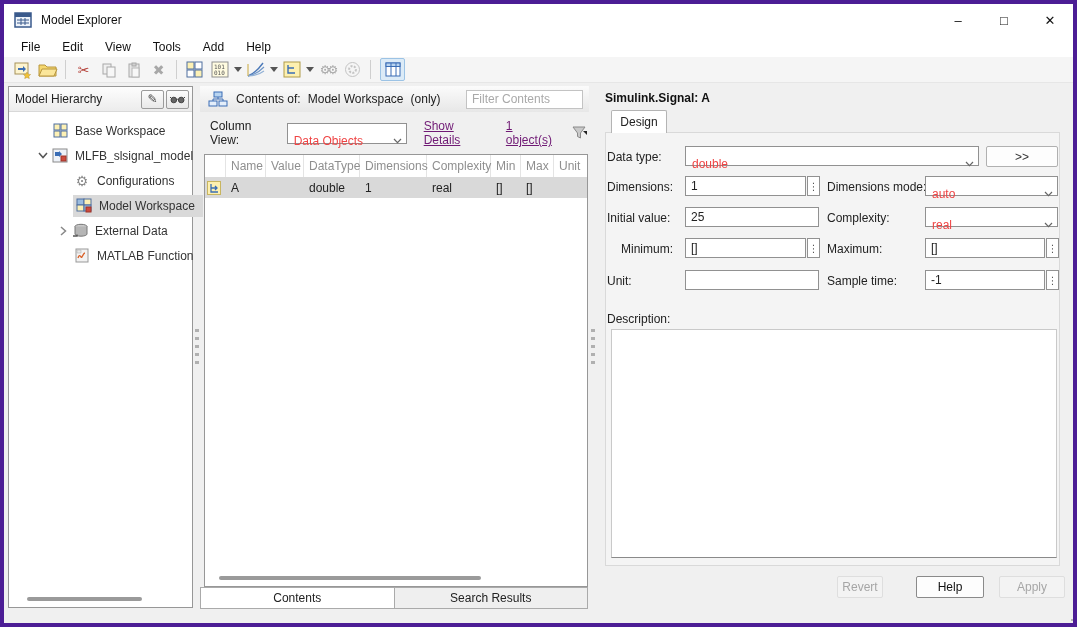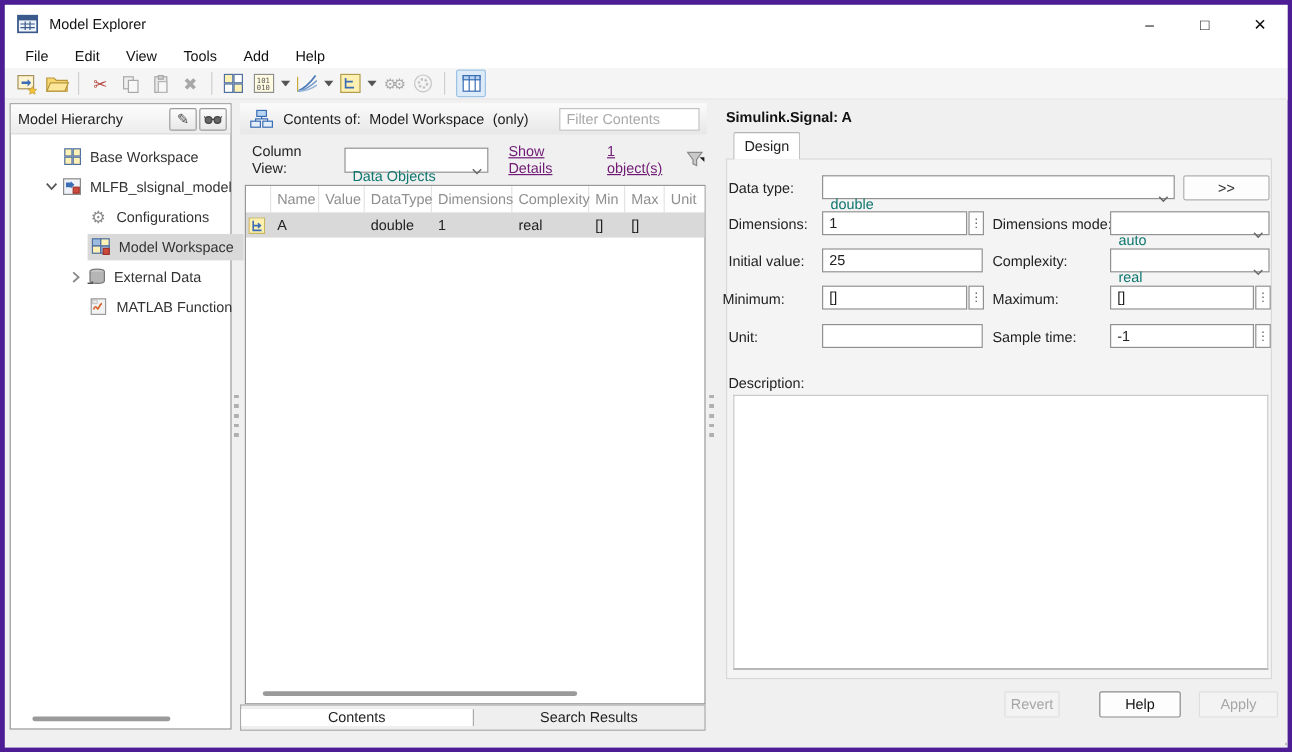--- a/index.html
+++ b/index.html
@@ -45,33 +45,33 @@
   .tree-sel .tree-ico{margin-right:6px;}
   .h-thumb{position:absolute;height:4px;background:#9a9a9a;border-radius:2px;}
   
   .contents-panel{position:absolute;left:196px;top:82px;width:389px;height:523px;}
   .contents-header{height:26px;background:linear-gradient(#fbfbfb,#e7e7e7);display:flex;align-items:center;padding:0 6px 0 8px;}
   .ch-ico{width:20px;height:16px;margin-right:8px;}
   .ch-text{color:#1c1c1c;}
   .filter-input{margin-left:auto;width:117px;height:19px;border:1px solid #c3c3c3;background:#fff;font-family:inherit;font-size:12px;padding:0 5px;color:#333;}
   .filter-input::placeholder{color:#a9a9a9;}
   .colview-row{height:42px;display:flex;align-items:center;padding-left:10px;}
-  .combo{height:21px;background:#fff;border:1px solid #919191;display:flex;padding:16px 4px 0 6px;color:#0f766e;}
+  .combo{height:21px;background:#fff;border:1px solid #919191;display:flex;align-items:center;padding:16px 4px 0 6px;color:#ef4444;}
   .combo .ctext{flex:1;}
   .cv-combo{width:128px;margin-left:8px;}
   .link{color:#701a75;text-decoration:underline;margin-left:17px;}
   .funnel{margin-left:14px;display:flex;align-items:center;}
   .grid-table{position:absolute;top:68px;left:4px;right:1px;bottom:22px;background:#fff;border:1px solid #979797;}
   .thead{display:flex;height:22px;color:#8f8f8f;background:#fff;}
   .thead .cell{border-right:1px solid #e4e4e4;display:flex;align-items:center;padding-left:5px;}
   .trow{display:flex;height:21px;background:#d9d9d9;color:#222;align-items:center;}
   .trow .cell{display:flex;align-items:center;padding-left:5px;overflow:hidden;}
   .c0{width:21px;padding-left:2px !important;}
   .c1{width:40px;} .c2{width:38px;} .c3{width:56px;} .c4{width:67px;text-align:center;} .c5{width:64px;} .c6{width:30px;} .c7{width:33px;} .c8{width:28px;border-right:none !important;}
-  .bottom-tabs{position:absolute;left:0px;right:1px;bottom:0;height:22px;display:flex;border:1px solid #aaaaaa;background:#efefef;align-items:center;}
+  .bottom-tabs{position:absolute;left:0px;right:1px;bottom:0;height:22px;display:flex;border:1px solid #aaaaaa;background:#efefef;}
   .btab{flex:1;display:flex;align-items:center;justify-content:center;color:#222;}
   .btab.active{background:#fff;border-right:1px solid #aaaaaa;}
   
   .dialog-panel{position:absolute;left:593px;top:82px;width:482px;height:543px;}
   .dlg-title{position:absolute;left:8px;top:5px;font-weight:bold;color:#111;}
   .dlg-tab{position:absolute;left:14px;top:24px;width:56px;height:23px;background:#fff;border:1px solid #b4b4b4;border-bottom:none;border-radius:2px 2px 0 0;display:flex;align-items:center;justify-content:center;color:#222;z-index:2;}
   .formbox{position:absolute;left:8px;top:46px;width:455px;height:434px;background:#f4f4f4;border:1px solid #d9d9d9;}
   .flabel{position:absolute;color:#222;}
   .finput{position:absolute;height:20px;border:1px solid #919191;background:#fff;font-family:inherit;font-size:12px;padding:0 5px;color:#222;}
   .fcombo{position:absolute;height:20px;}
@@ -410,21 +410,21 @@
     <span class="flabel" style="left:10px;top:125px">Initial value:</span>
     <input class="finput" style="left: 88px; top: 121px; width: 134px;" value="25">
     <span class="flabel" style="left:230px;top:125px">Complexity:</span>
     <div class="combo fcombo" style="left:328px;top:121px;width:133px">
       <span class="ctext">real</span>
       <svg class="chevron-svg" width="9" height="6" viewBox="0 0 9 6">
           <polyline points="1,1 4.5,4.6 8,1" fill="none" stroke="#666" stroke-width="1.2"></polyline>
         </svg>
     </div>
 
-    <span class="flabel" style="left:5px;top:156px">Minimum:</span>
+    <span class="flabel" style="left:24px;top:156px">Minimum:</span>
     <input class="finput" style="left: 88px; top: 152px; width: 121px;" value="[]">
     <div class="spin" style="left:210px;top:152px">⋮</div>
     <span class="flabel" style="left:230px;top:156px">Maximum:</span>
     <input class="finput" style="left: 328px; top: 152px; width: 120px;" value="[]">
     <div class="spin" style="left:449px;top:152px">⋮</div>
 
     <span class="flabel" style="left:10px;top:188px">Unit:</span>
     <input class="finput" style="left: 88px; top: 184px; width: 134px;" value="">
     <span class="flabel" style="left:230px;top:188px">Sample time:</span>
     <input class="finput" style="left: 328px; top: 184px; width: 120px;" value="-1">

